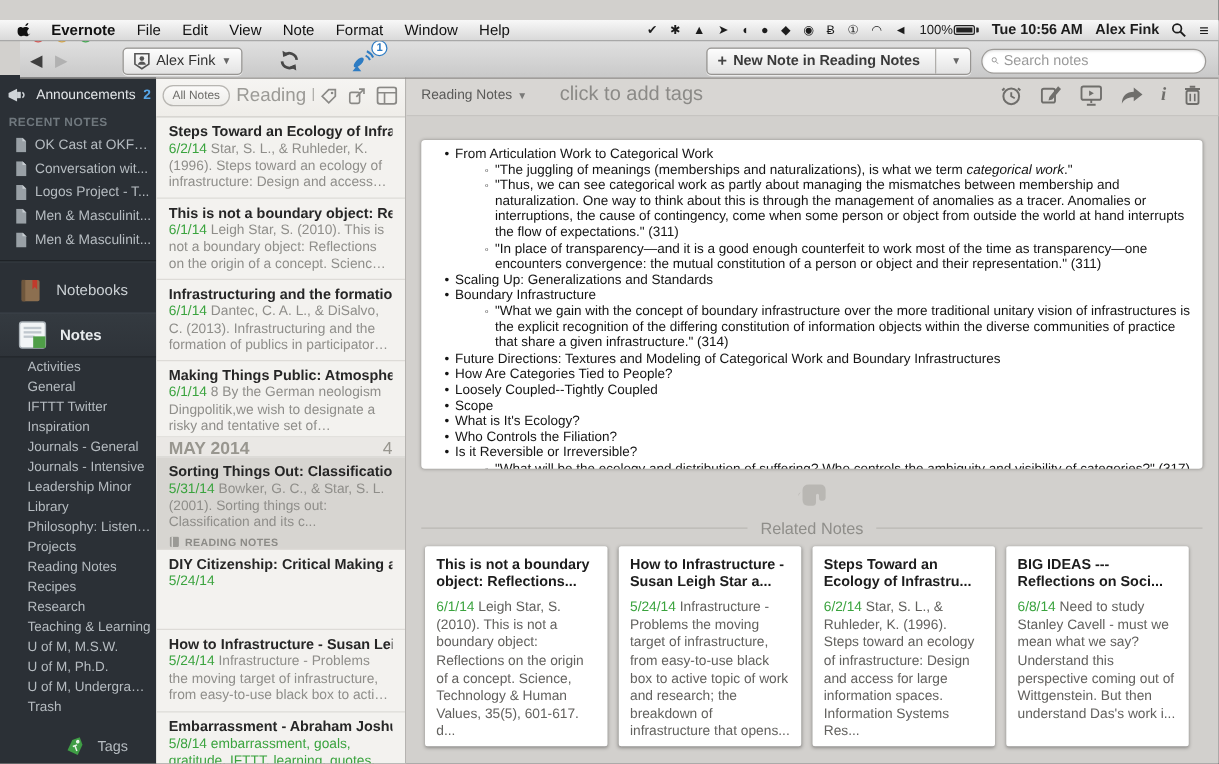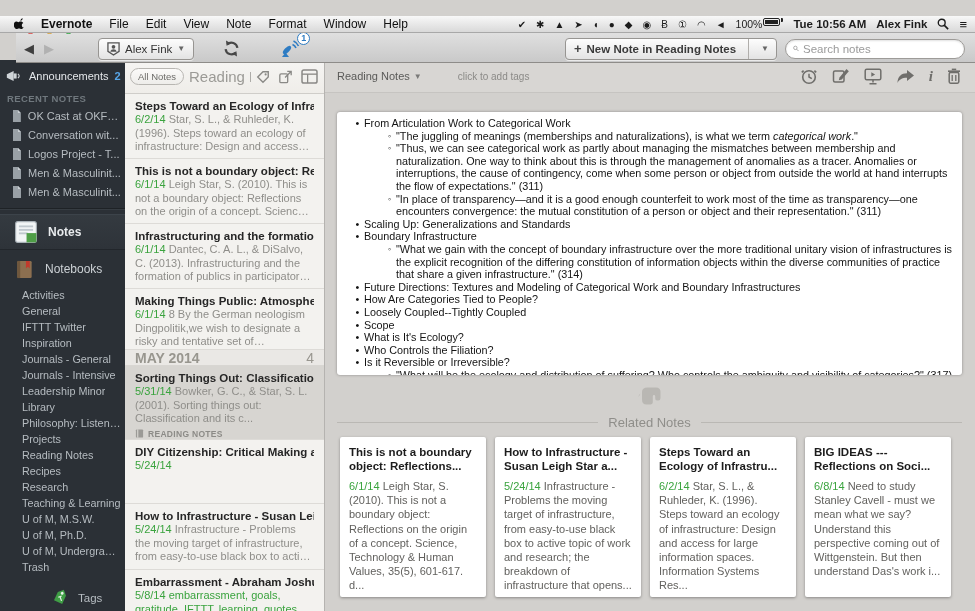--- a/index.html
+++ b/index.html
@@ -18,21 +18,21 @@
     border-bottom:1px solid #a8a8a8;
     display:flex; align-items:center; font-size:12px; color:#111;
     padding:0 8px; z-index:30;
   }
   .menubar .apple { margin:0 14px 0 6px; }
   .menubar .menu-item { margin-right:17px; white-space:nowrap; }
   .menubar .menu-item.app { font-weight:bold; }
   .menubar .spacer { flex:1; }
   .menubar .status { display:flex; align-items:center; gap:10px; font-size:10.5px; color:#1c1c1c; }
   .menubar .status .glyph { font-size:10px; line-height:17px; }
-  .battery { display:inline-flex; align-items:flex-start; gap:1px; }
+  .battery { display:inline-flex; align-items:center; gap:1px; }
   .battery .cell { width:17px; height:8px; border:1px solid #222; border-radius:2px; padding:1px; }
   .battery .cell i { display:block; height:100%; width:100%; background:#222; }
   .battery .nub { width:2px; height:4px; background:#222; border-radius:0 1px 1px 0; }
   .menubar .clock, .menubar .mb-user { font-size:11.5px; font-weight:bold; }
 
   
   .titlebar {
     position:absolute; top:17px; left:0; right:0; height:46px;
     background:linear-gradient(#ececec,#c9c9c9);
     border-bottom:1px solid #8e8c89; z-index:20;margin-left:16px;
@@ -123,21 +123,21 @@
   .nl-badge { display:flex; align-items:center; gap:4px; margin-top:3px; font-size:8.5px; font-weight:bold; letter-spacing:.3px; color:#8c8b87; }
 
   
   .notepanel { position:absolute; top:60px; left:325px; right:0; bottom:0; background:#d2d0cd; overflow:hidden; }
   .tagbar {
     height:33px; background:#d8d6d3; border-bottom:1px solid #c6c4c1;
     display:flex; align-items:center; padding:0 14px 0 12px; gap:8px;
   }
   .nb-selector { font-size:11px; color:#5a5a58; display:flex; gap:4px; align-items:center; }
   .nb-selector .caret { font-size:8px; color:#7a7a78; }
-  .add-tags { font-size:10px; color:#8b8a87; margin-left:28px; }
+  .add-tags { font-size:16px; color:#8b8a87; margin-left:18px; }
   .tagbar-icons { margin-left:auto; display:flex; align-items:center; gap:14px; }
   .metabar { height:19px; display:flex; align-items:center; padding-left:12px; gap:22px; font-size:10.5px; color:#6f6e6b; }
 
   .notepage {
     position:absolute; left:12px; right:13px; top:52px; height:263px;
     background:#fff; border-radius:3px; box-shadow:0 0 3px rgba(0,0,0,.35);
     padding:5px 10px 0 8px; overflow:hidden;
     font-size:10.8px; line-height:12.6px; color:#141414;
   }
   .b { display:flex; }
@@ -315,37 +315,37 @@
       <span class="lbl">Men &amp; Masculinit...</span>
     </div>
     <div class="sb-row recent-item">
       <svg width="10" height="12" viewBox="0 0 10 12">
           <path d="M1 0h5l3 3v9H1z" fill="#99a0a6"></path>
           <path d="M6 0l3 3H6z" fill="#c8cdd2"></path>
         </svg>
       <span class="lbl">Men &amp; Masculinit...</span>
     </div>
     <div class="sb-divider"></div>
+    <div class="sb-row big-row notebooks-row">
+      <svg width="21" height="21" viewBox="0 0 22 22">
+          <rect x="3.5" y="2" width="15" height="18" rx="1.5" fill="#8c6f50"></rect>
+          <rect x="3.5" y="2" width="3" height="18" fill="#6f573d"></rect>
+          <path d="M12.5 2h4v8l-2-2-2 2z" fill="#c13a2c"></path>
+        </svg>
+      <span class="lbl">Notebooks</span>
+    </div>
     <div class="sb-row big-row notes-row">
       <svg width="24" height="24" viewBox="0 0 22 22">
           <rect x="1.5" y="1.5" width="19" height="19" rx="2" fill="#f2f5f6" stroke="#aab2b8"></rect>
           <rect x="4.5" y="5" width="13" height="1.7" fill="#c0c8ce"></rect>
           <rect x="4.5" y="8.2" width="13" height="1.7" fill="#c0c8ce"></rect>
           <rect x="4.5" y="11.4" width="8" height="1.7" fill="#c0c8ce"></rect>
           <rect x="11.5" y="12" width="9" height="8.5" fill="#4f9e47"></rect>
         </svg>
       <span class="lbl">Notes</span>
-    </div>
-    <div class="sb-row big-row notebooks-row">
-      <svg width="21" height="21" viewBox="0 0 22 22">
-          <rect x="3.5" y="2" width="15" height="18" rx="1.5" fill="#8c6f50"></rect>
-          <rect x="3.5" y="2" width="3" height="18" fill="#6f573d"></rect>
-          <path d="M12.5 2h4v8l-2-2-2 2z" fill="#c13a2c"></path>
-        </svg>
-      <span class="lbl">Notebooks</span>
     </div>
     <div class="sb-row nb-item">
         <span class="lbl">Activities</span>
       </div>
     <div class="sb-row nb-item">
         <span class="lbl">General</span>
       </div>
     <div class="sb-row nb-item">
         <span class="lbl">IFTTT Twitter</span>
       </div>

